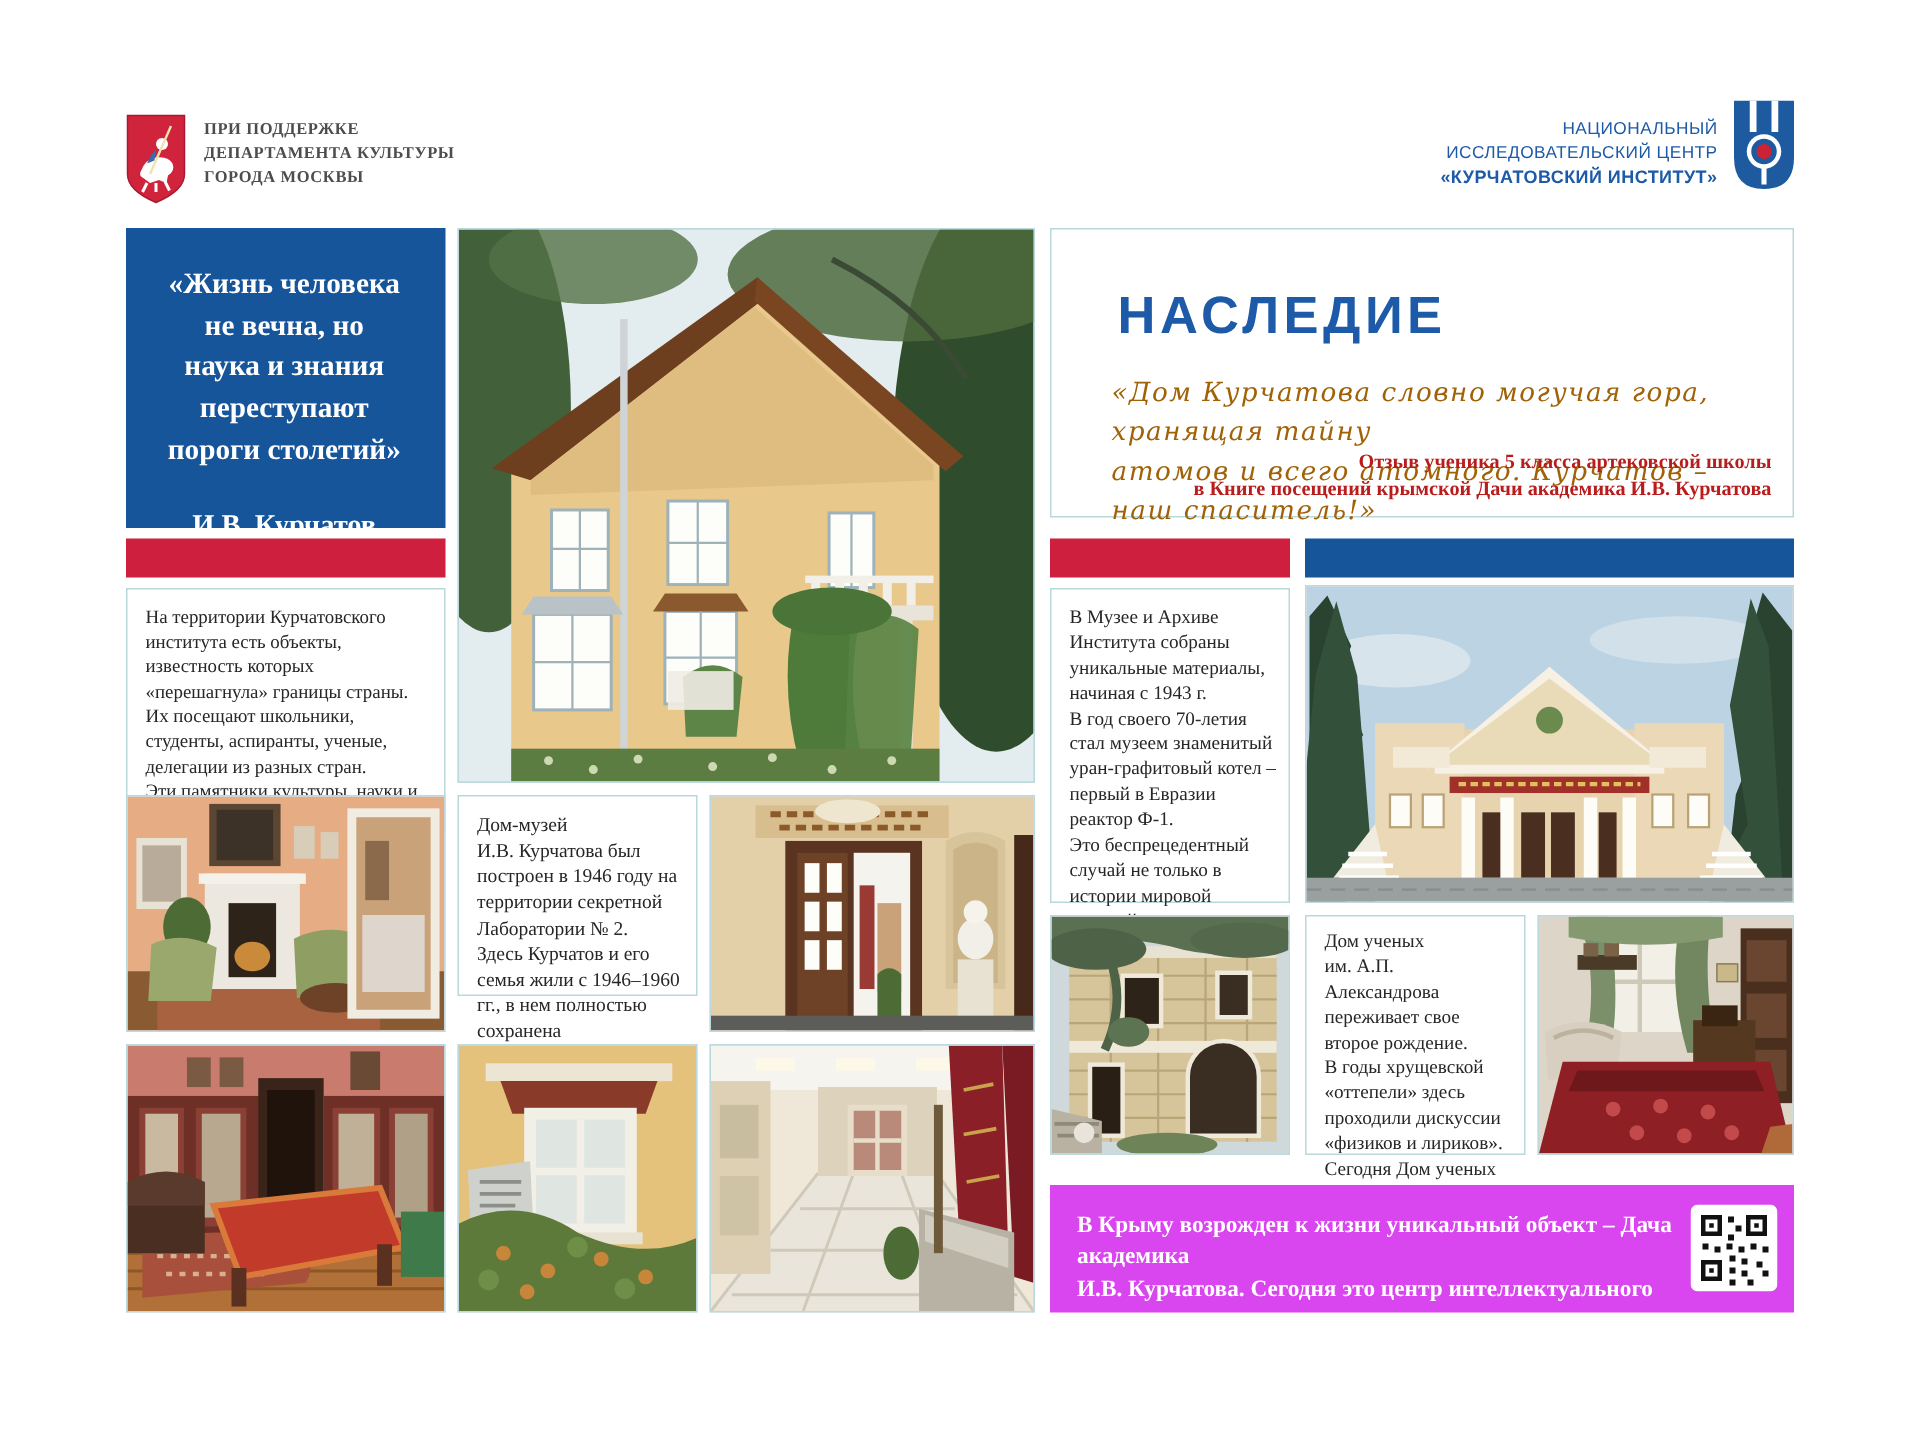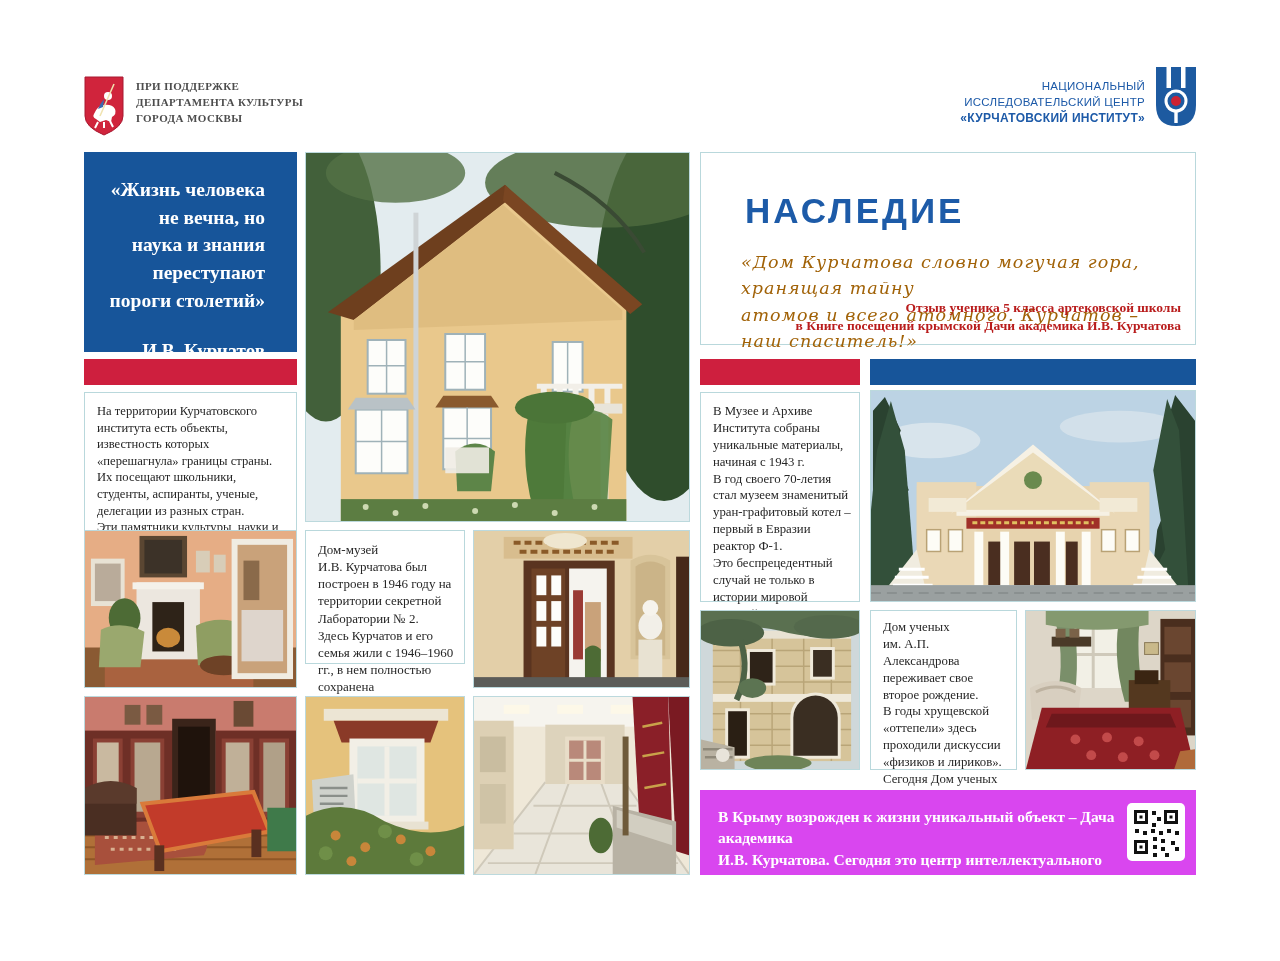--- a/index.html
+++ b/index.html
@@ -9,21 +9,21 @@
   .box{background:#fff;border:1px solid #b9d8dc;box-sizing:border-box;}
   .photo{overflow:hidden;border:1px solid #bcd9dd;box-sizing:border-box;background:#ddd;}
   .photo svg{display:block;width:100%;height:100%;}
   .pre{white-space:pre-line;}
   
   .hdr-left-text{font-size:11px;line-height:1.45;letter-spacing:.4px;color:#4d4d4d;font-weight:bold;}
   .hdr-right-text{font-size:11.5px;line-height:1.35;letter-spacing:.3px;color:#1d5aa8;text-align:right;
                   font-family:"Liberation Sans","DejaVu Sans",sans-serif;}
   .hdr-right-text .b{font-weight:bold;font-size:12px;}
   
-  .quote-box{background:#17559a;color:#fff;text-align:right;padding:24px 32px 0 12px;box-sizing:border-box;}
+  .quote-box{background:#17559a;color:#fff;text-align:center;padding:24px 14px 0 12px;box-sizing:border-box;}
   .quote-box .q{font-size:19.5px;font-weight:bold;line-height:1.42;}
   .quote-box .a{font-size:19px;font-weight:bold;margin-top:26px;}
   .bar{background:#ce1f3e;}
   .bar.blue{background:#17559a;}
   .body-text{font-size:12.6px;line-height:1.32;padding:10px 8px 8px 12px;box-sizing:border-box;}
   
   .heritage-title{font-family:"Liberation Sans","DejaVu Sans",sans-serif;font-weight:bold;
                   font-size:35px;letter-spacing:3px;color:#1d5ba8;}
   .script-quote{font-style:italic;color:#a16207;font-size:17.5px;line-height:1.5;letter-spacing:1px;
                 font-family:"DejaVu Serif","Liberation Serif",serif;}

